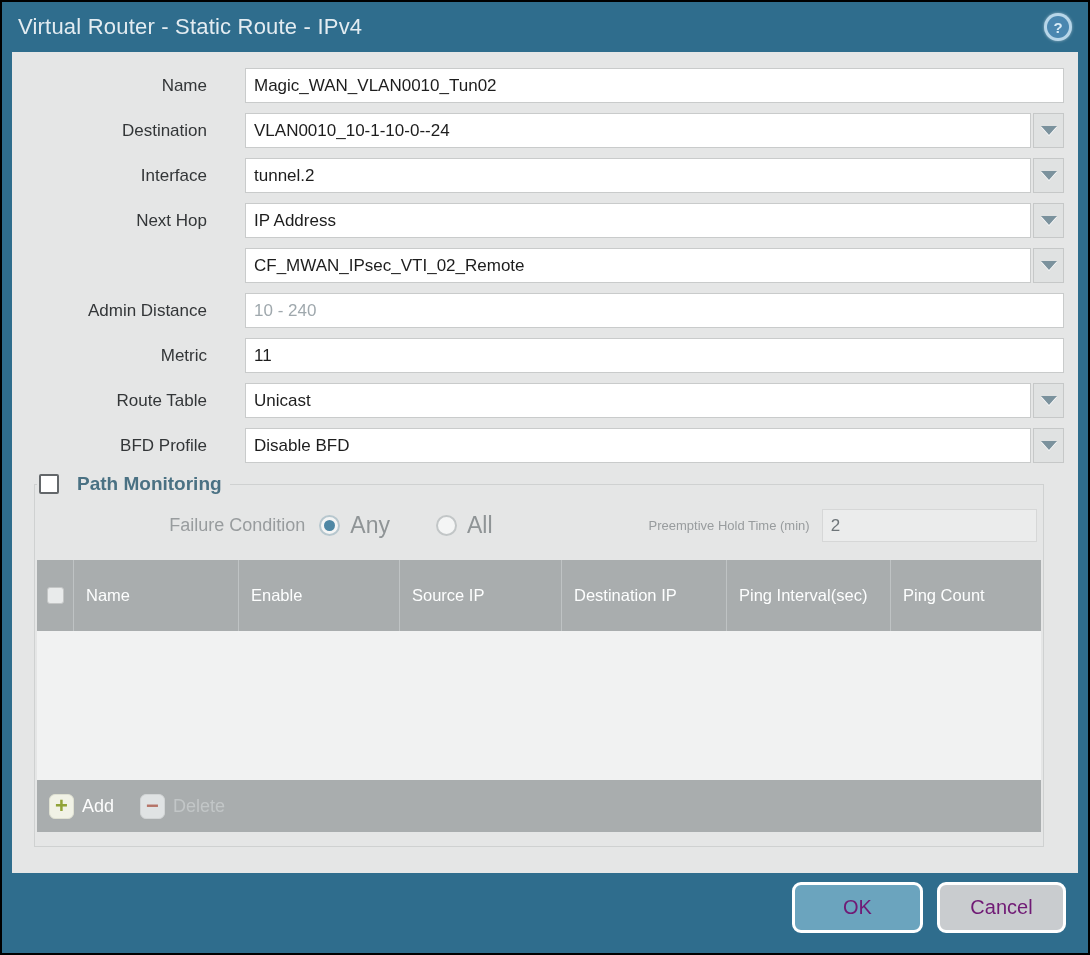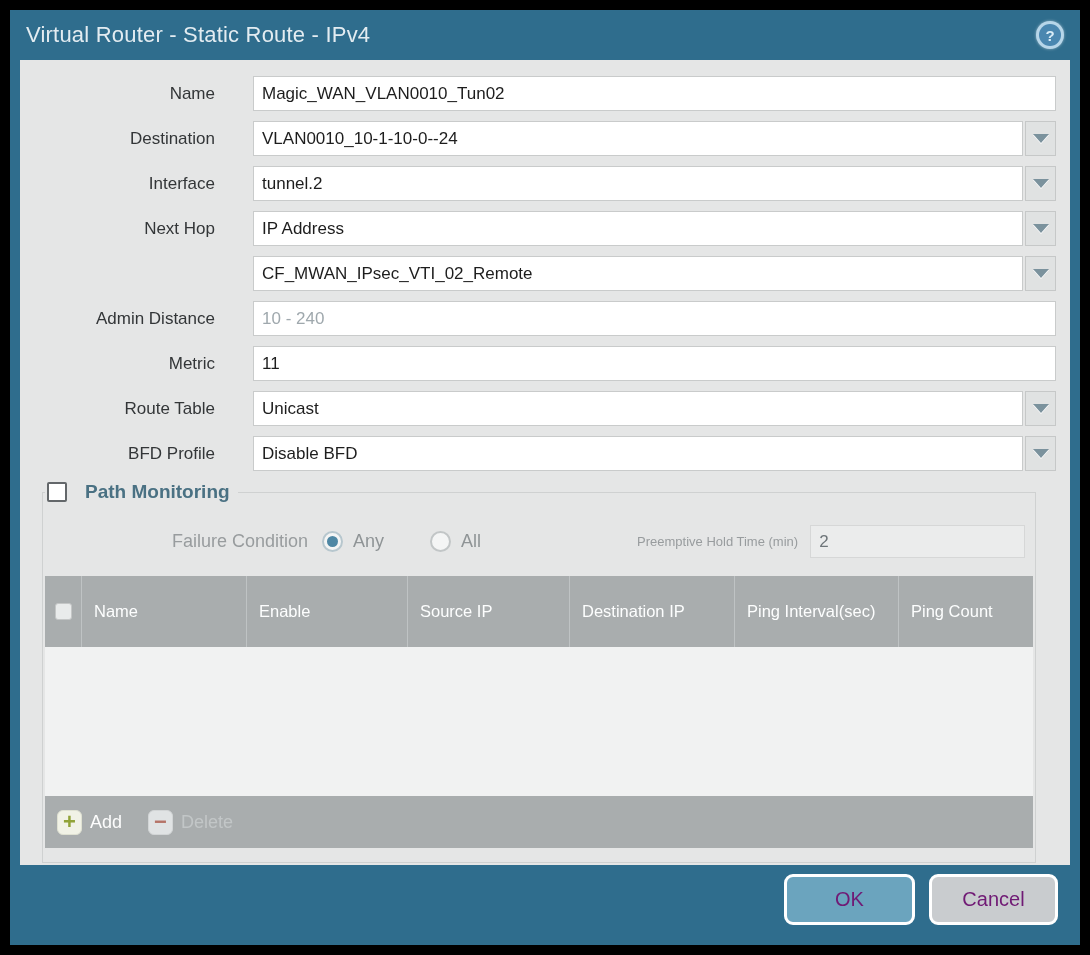--- a/index.html
+++ b/index.html
@@ -1,19 +1,19 @@
 <!DOCTYPE html>
 <html><head>
 <meta charset="utf-8">
 <style>
   * { box-sizing: border-box; margin: 0; padding: 0; }
   html,body { width:1090px; height:955px; }
   body { font-family: "Liberation Sans", sans-serif; }
 
-  .screen { width:1090px; height:955px; background:#000; padding:10px; }
+  .screen { width:1090px; height:955px; background:#000; padding:2px; }
   .frame { width:100%; height:100%; background:#2f6d8d; display:flex; flex-direction:column; }
 
   
   .titlebar { height:50px; flex:0 0 50px; display:flex; align-items:center; padding:0 16px; }
   .title { color:#e3ecf1; font-size:22px; letter-spacing:0.2px; }
   .help-btn { margin-left:auto; width:28px; height:28px; border-radius:50%;
               background:#b7d6e9; display:flex; align-items:center; justify-content:center; cursor:pointer;
               box-shadow:0 0 3px rgba(255,255,255,0.5); }
   .help-inner { width:22px; height:22px; border-radius:50%; background:#4a87b0;
                 display:flex; align-items:center; justify-content:center;
@@ -34,29 +34,29 @@
             border:1px solid #c6c8c8; display:flex; align-items:center; justify-content:center; cursor:pointer; }
   .dd-arrow { width:0; height:0; border-left:8px solid transparent; border-right:8px solid transparent;
               border-top:9px solid #7b929d; filter:drop-shadow(0 1px 0 #fff); }
 
   
   fieldset.pm { margin:4px 20px 0 22px; border:1px solid #cfd1d1; padding:0 1px 14px 1px; }
   legend.pm-legend { display:flex; align-items:center; gap:18px; padding:0 8px 0 2px; margin-left:1px; }
   .checkbox { width:20px; height:20px; background:#fff; border:2px solid #63676a; border-radius:2px; cursor:pointer; }
   .pm-title { font-size:19px; font-weight:bold; color:#4a7183; }
 
-  .pm-options { display:flex; align-items:center; margin:22px 0 18px 0; }
+  .pm-options { display:flex; align-items:center; margin:14px 0 18px 0;justify-content:center; }
   .pm-opt-label { width:278px; flex:0 0 278px; text-align:right; color:#989c9e; font-size:18px; padding-right:14px; }
   .radio-group { display:flex; align-items:center; gap:10px; }
   .radio { width:21px; height:21px; border-radius:50%; background:#f4f5f5; border:2px solid #c2c6c7;
            display:flex; align-items:center; justify-content:center; cursor:pointer; }
   .radio .dot { width:11px; height:11px; border-radius:50%; background:transparent; }
   .radio.checked { border-color:#b7c7ce; }
   .radio.checked .dot { background:#4e87a4; }
-  .radio-label { color:#8f9496; font-size:18px; margin-right:36px; }
+  .radio-label { color:#8f9496; font-size:23px; margin-right:36px; }
   .preempt-label { color:#989c9e; font-size:13px; margin-left:120px; padding-right:12px; }
   .preempt-input { width:215px; height:33px; border:1px solid #d6d7d7; background:#ebecec;
                    color:#6e7579; font-size:17px; padding:0 8px; font-family:"Liberation Sans",sans-serif; outline:none; }
 
   
   .pm-table { margin:6px 1px 0 1px; }
   .tbl-header { display:flex; background:#a9adae; color:#fdfefe; height:71px; }
   .th { display:flex; align-items:center; padding-left:12px; font-size:16.5px;
         border-right:1px solid #bfc3c4; line-height:1.35; }
   .th:last-child { border-right:none; }

